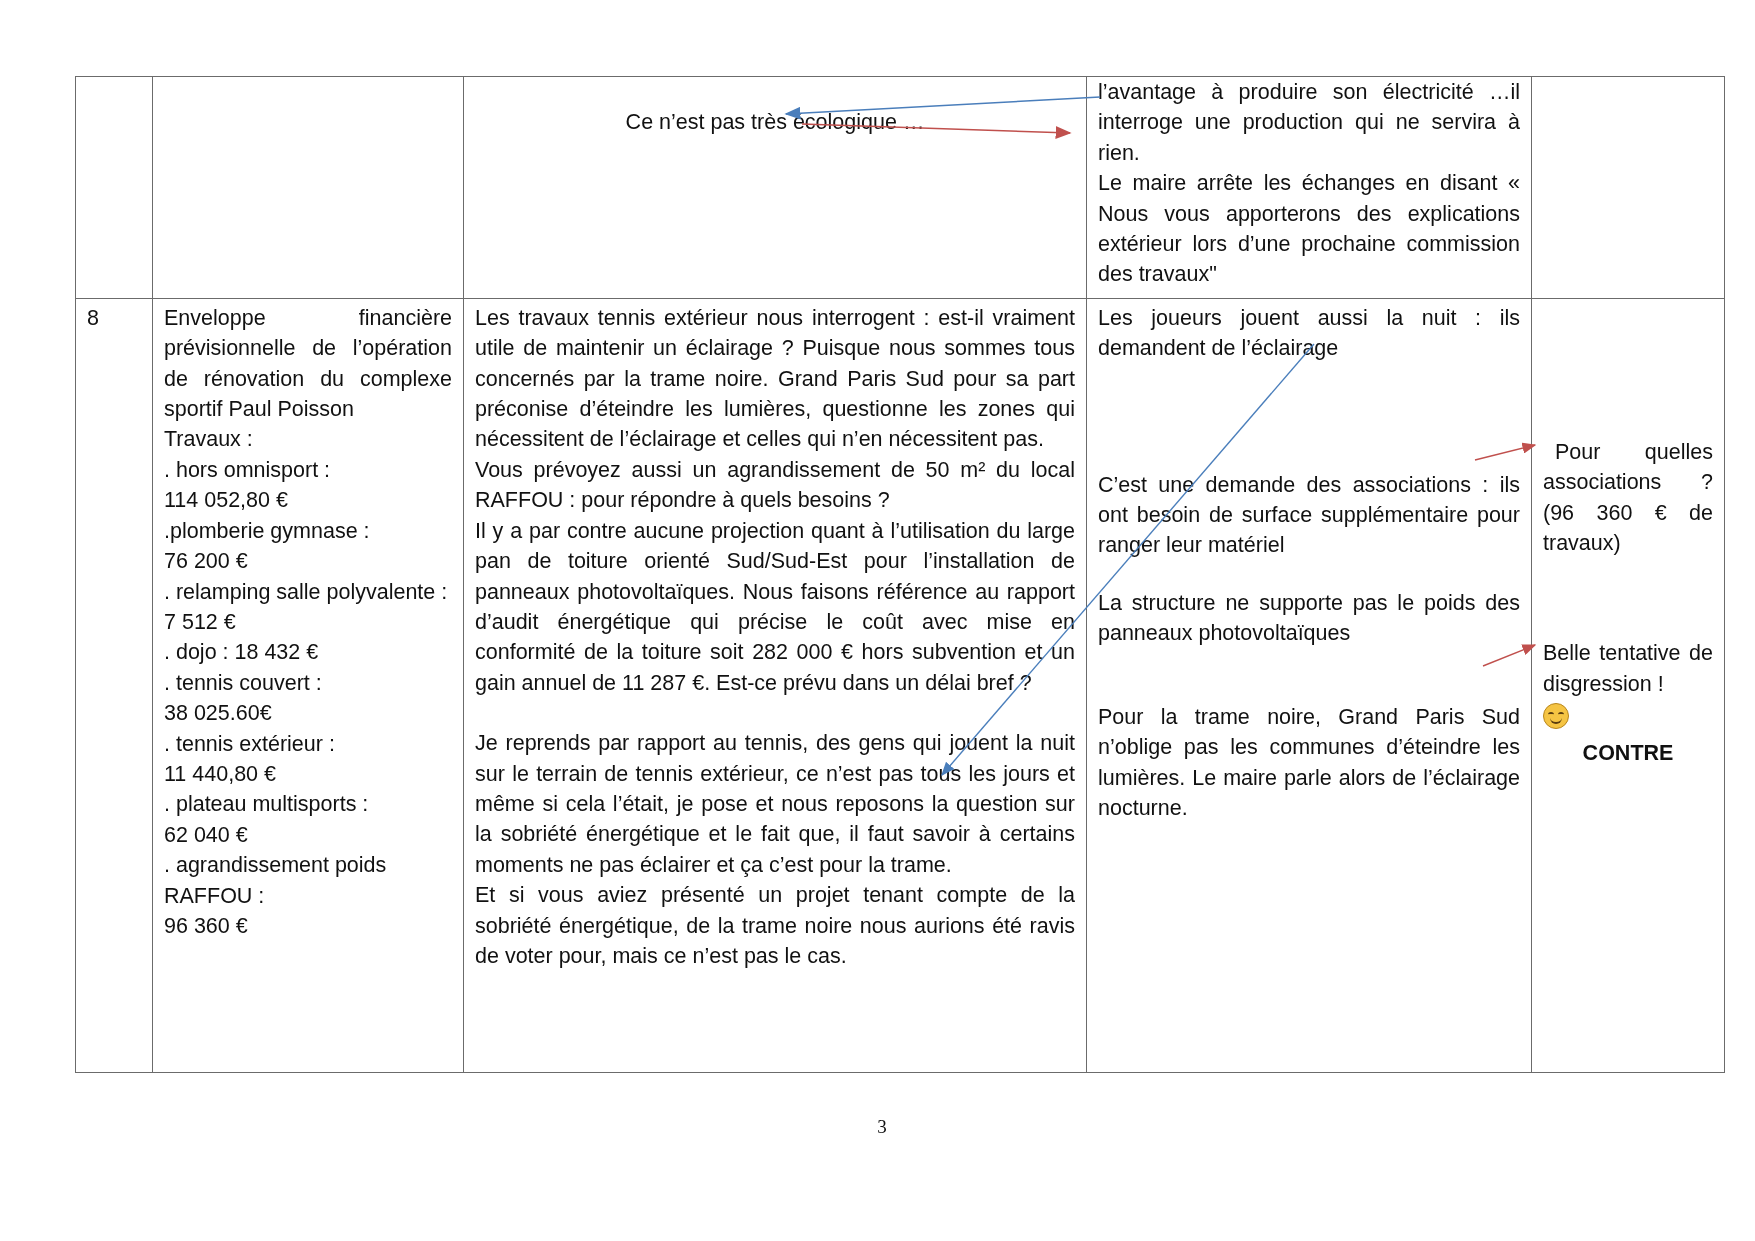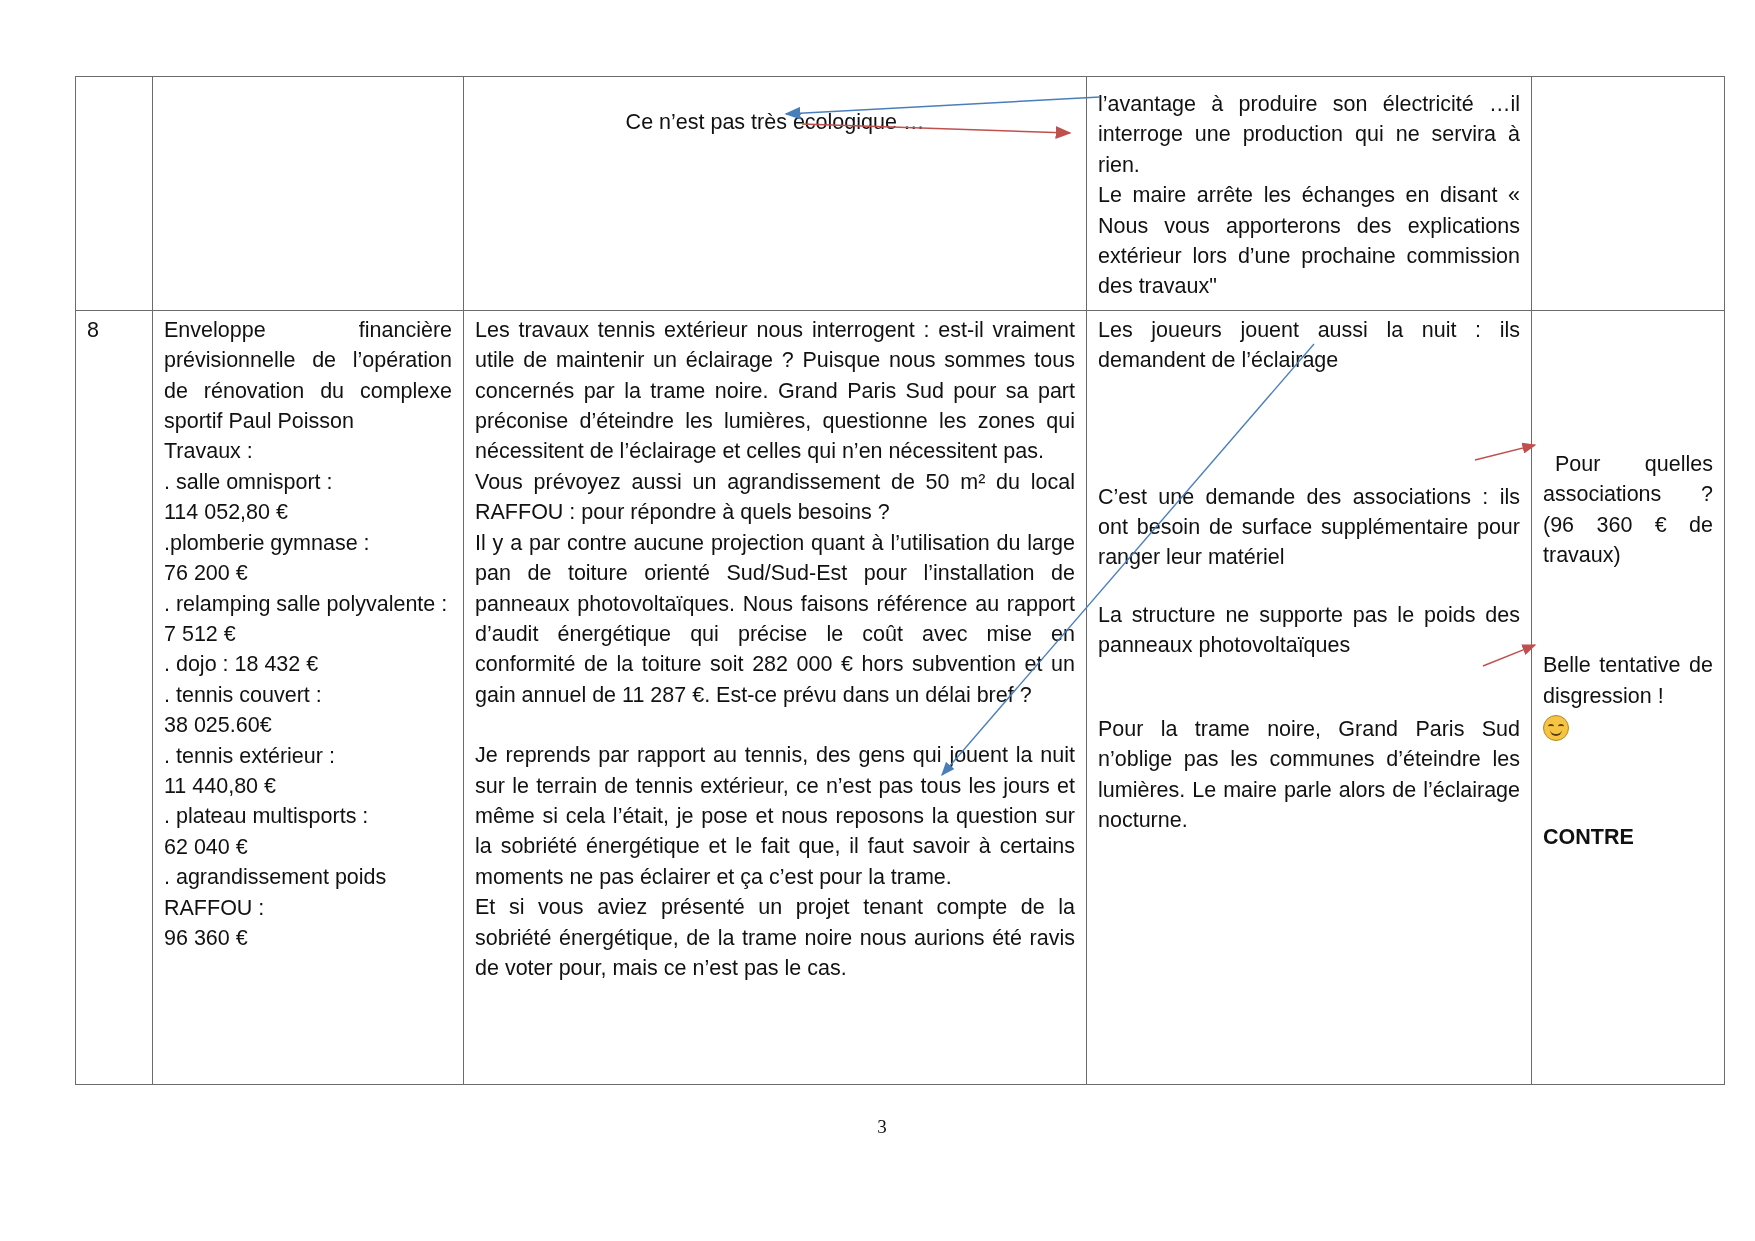--- a/index.html
+++ b/index.html
@@ -12,21 +12,21 @@
                  padding: 4px 11px 8px 11px; font-size: 21.5px; line-height: 30.4px; }
   td.c1 { width: 54px; }
   td.c2 { width: 288px; }
   td.c3 { width: 600px; }
   td.c4 { width: 422px; }
   td.c5 { width: 170px; }
   .j { text-align: justify; }
   .tight { line-height: 26.6px; }
   .blk { display: block; }
   .gap-sm { display: block; height: 30px; }
-  .contre { font-weight: bold; text-align: left; display: block; margin-top: 72px; }
+  .contre { font-weight: bold; text-align: center; display: block; }
   .emoji { display: inline-block; width: 24px; height: 24px; border-radius: 50%;
            background: #f5c443; border: 1.5px solid #b8861b; position: relative; margin-top: 4px; }
   .emoji::before, .emoji::after { content: ""; position: absolute; top: 8px; width: 6px; height: 3px;
            border-top: 2px solid #5a3d10; border-radius: 50% 50% 0 0; }
   .emoji::before { left: 4px; } .emoji::after { right: 4px; }
   .emoji .mouth { position: absolute; left: 6px; top: 12px; width: 12px; height: 6px;
            border-bottom: 2px solid #5a3d10; border-radius: 0 0 8px 8px; }
   .page-number { position: absolute; left: 862px; top: 1116px; width: 40px; text-align: center;
                  font-size: 19px; font-family: "Liberation Serif", serif; }
   svg.arrows { position: absolute; left: 0; top: 0; width: 1755px; height: 1241px; pointer-events: none; }
@@ -37,34 +37,34 @@
 <div class="page">
 
   <table class="doc">
     <tbody>
         <tr style="height:214px;">
       <td class="c1"></td>
       <td class="c2"></td>
       <td class="c3">
         <span class="blk" style="margin-top:26px;text-align:center;">Ce n’est pas très écologique …</span>
       </td>
-      <td class="c4 j" style="padding-top:12px;">
+      <td class="c4 j" style="padding-top:0;">
         <span class="blk">l’avantage à produire son électricité …il interroge une production qui ne servira à rien.</span>
         <span class="blk">Le maire arrête les échanges en disant « Nous vous apporterons des explications extérieur lors d’une prochaine commission des travaux"</span>
       </td>
       <td class="c5"></td>
     </tr>
 
     <tr style="height:774px;">
       <td class="c1 tight">8</td>
 
       <td class="c2 tight">
         <span class="blk j">Enveloppe financière prévisionnelle de l’opération de rénovation du complexe sportif Paul Poisson</span>
         <span class="blk">Travaux :</span>
-        <span class="blk">. salle omnisport :</span>
+        <span class="blk">. hors omnisport :</span>
         <span class="blk">114 052,80 €</span>
         <span class="blk">.plomberie gymnase :</span>
         <span class="blk">76 200 €</span>
         <span class="blk">. relamping salle polyvalente : 7 512 €</span>
         <span class="blk">. dojo : 18 432 €</span>
         <span class="blk">. tennis couvert :</span>
         <span class="blk">38 025.60€</span>
         <span class="blk">. tennis extérieur :</span>
         <span class="blk">11 440,80 €</span>
         <span class="blk">. plateau multisports :</span>

